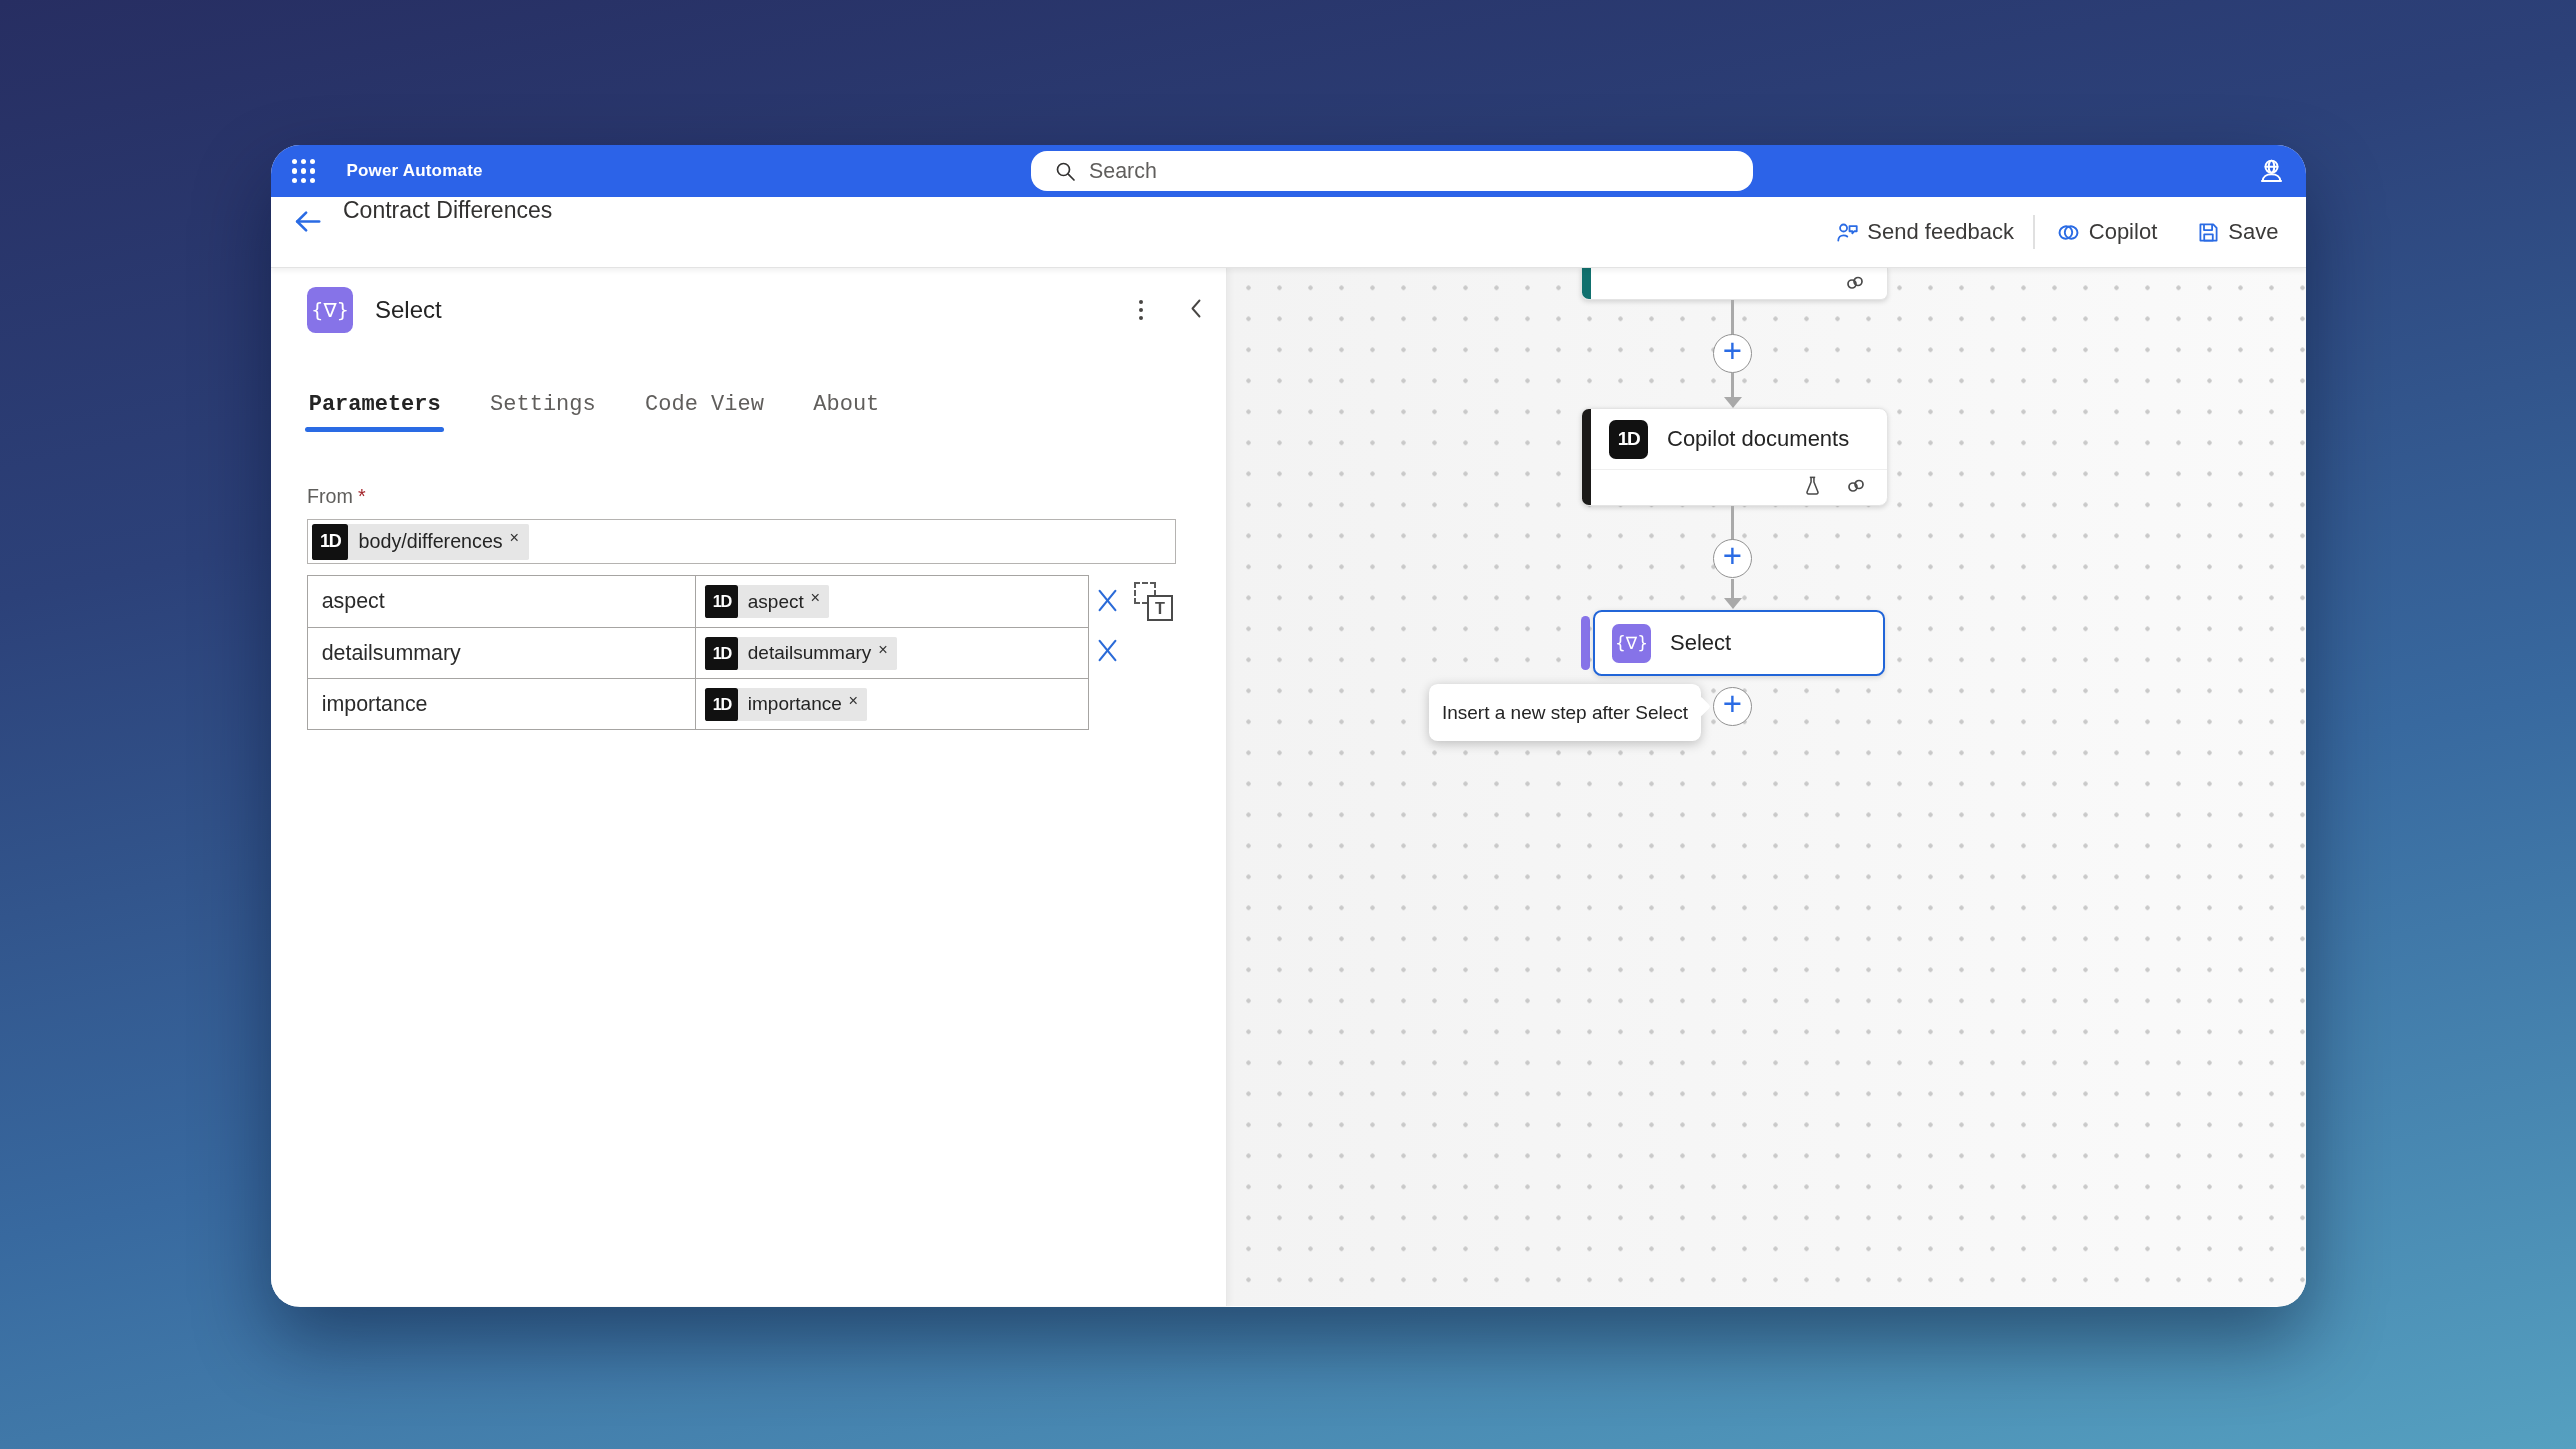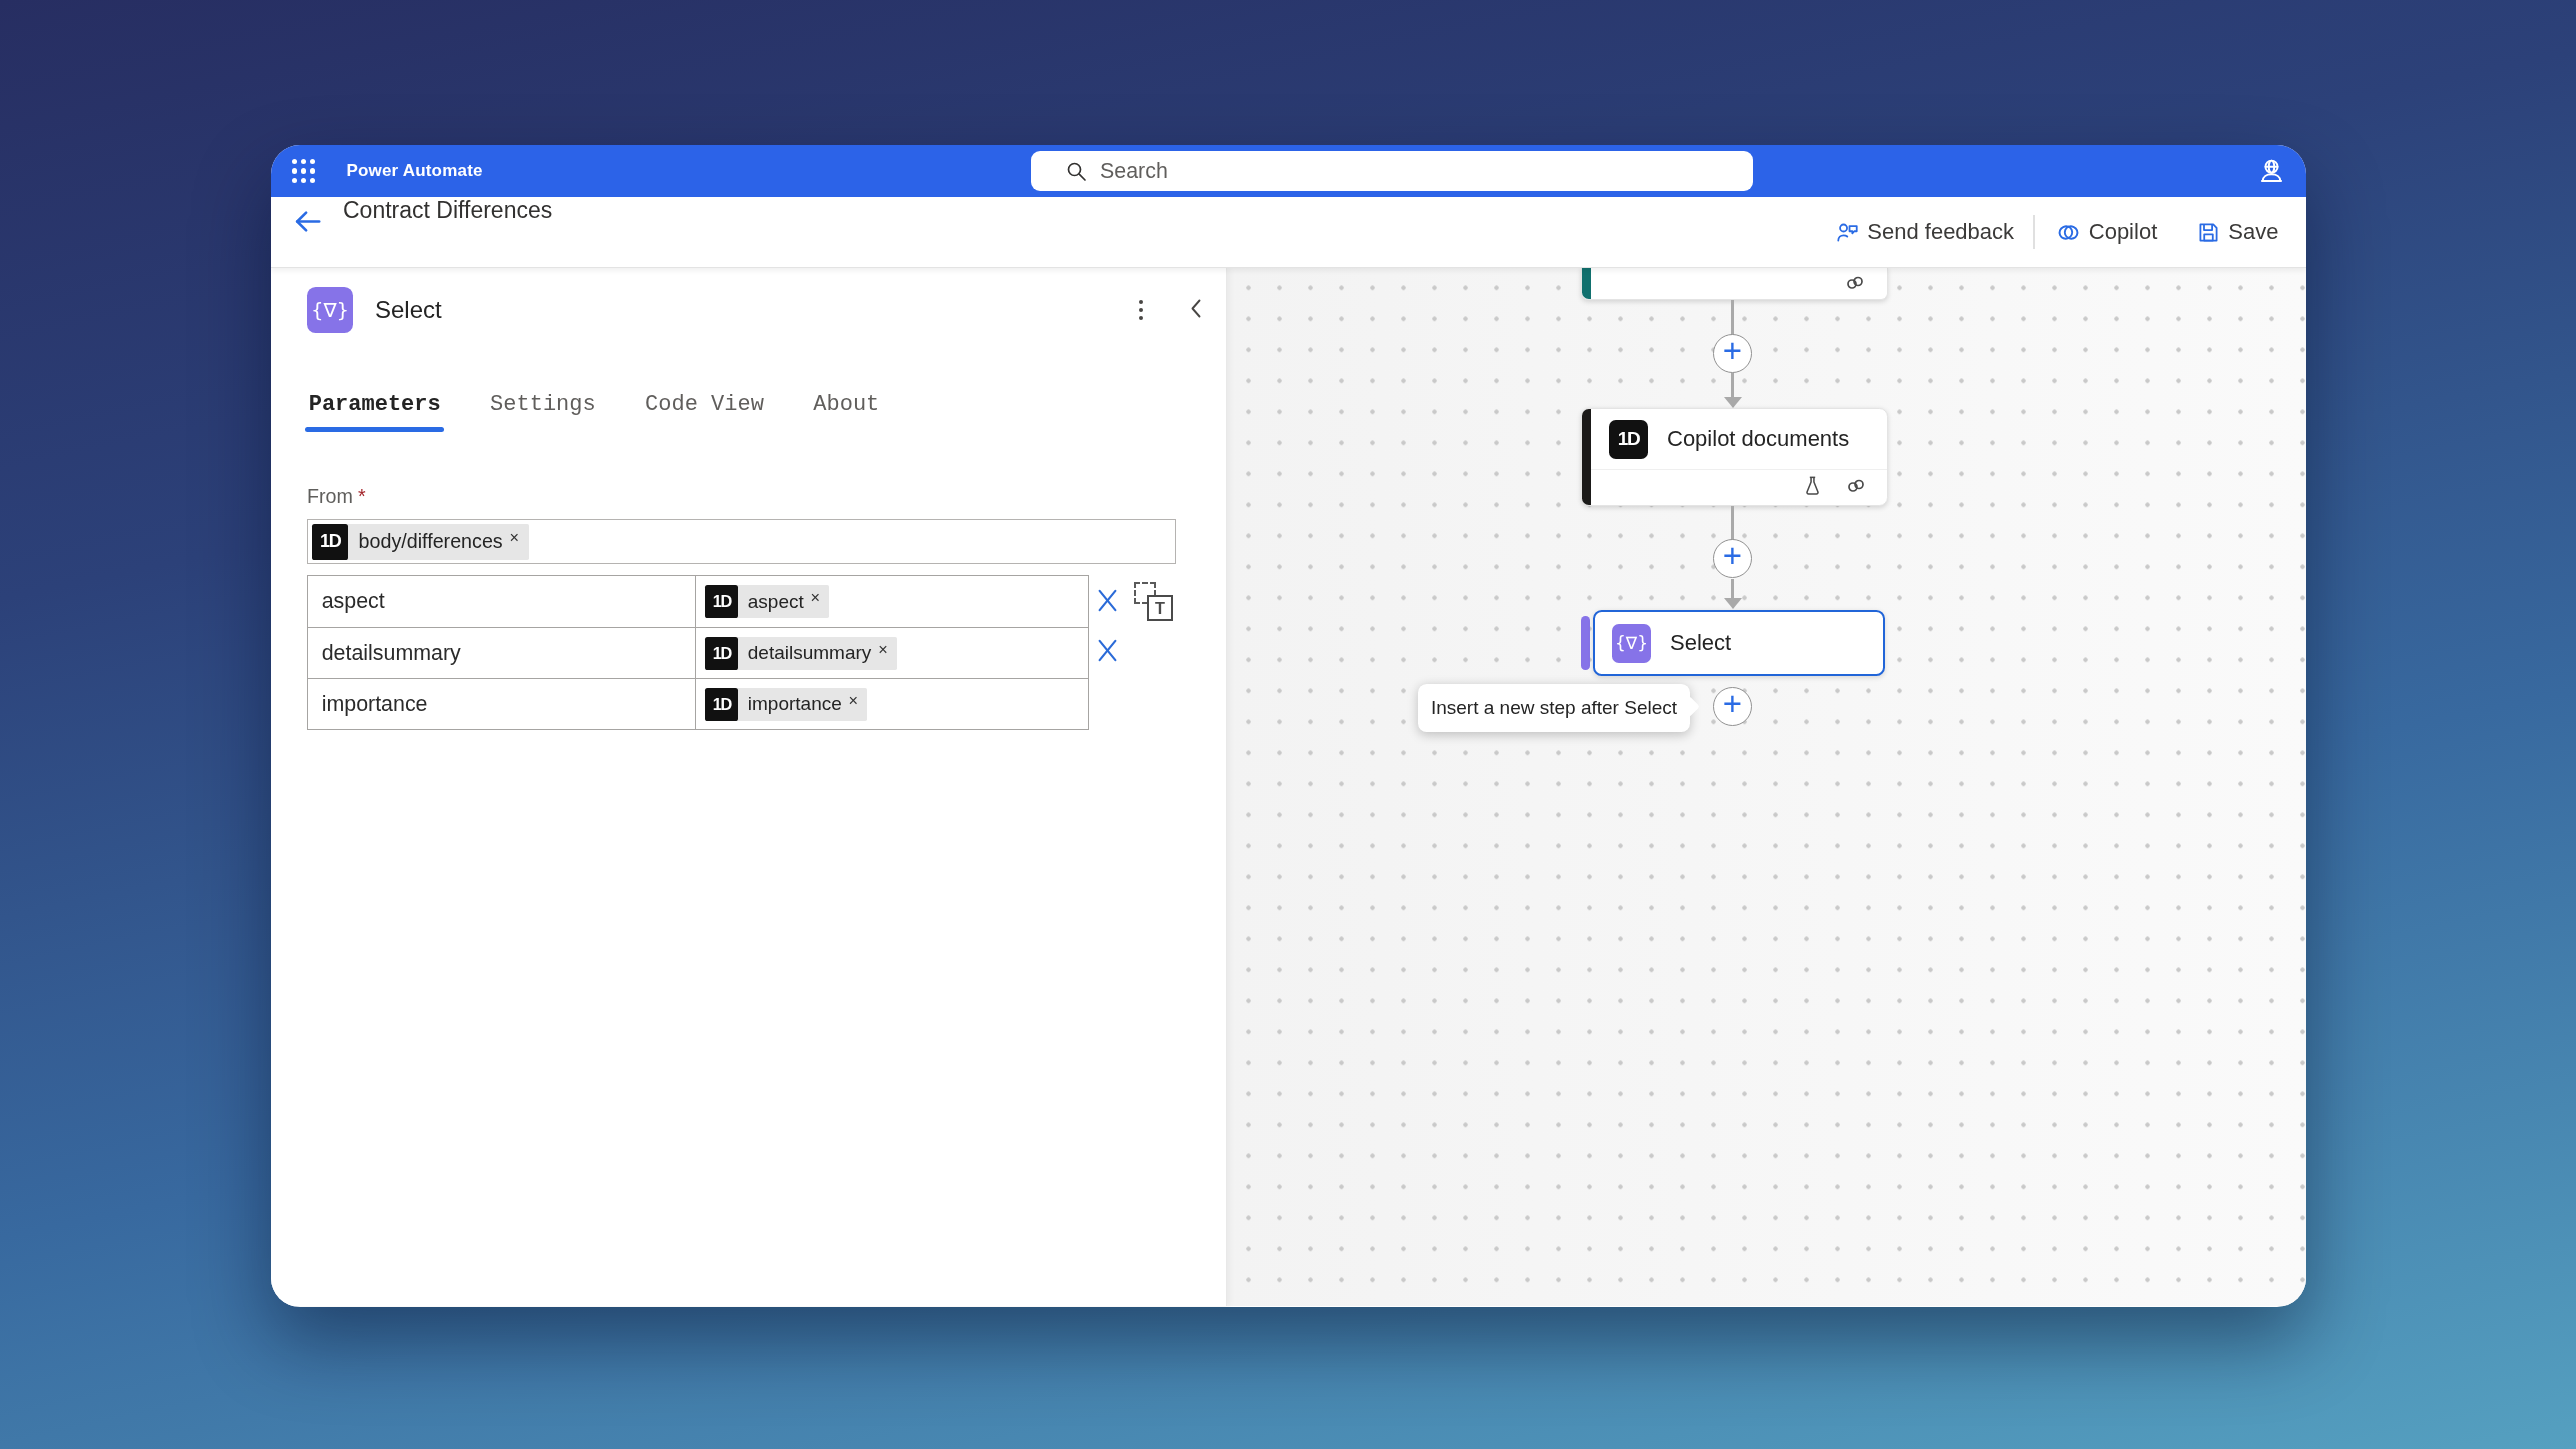--- a/index.html
+++ b/index.html
@@ -13,22 +13,22 @@
     position:absolute; left:271px; top:145px; width:2035px; height:1162px;
     border-radius:29px; overflow:hidden; background:#fff;
     box-shadow:0 34px 77px rgba(0,10,40,.45);
   }
 
   
   .appbar { height:52px; background:#2c63e8; display:flex; align-items:center; padding:0 20.5px; position:relative; }
   .waffle { display:grid; grid-template-columns:repeat(3,5.1px); grid-gap:4.3px; background:none; border:none; cursor:pointer; }
   .waffle i { width:5.1px; height:5.1px; border-radius:50%; background:#fff; }
   .product { margin-left:31px; font-size:17px; font-weight:700; color:#fff; letter-spacing:0.2px; }
-  .searchbox { position:absolute; left:760px; top:6px; width:722px; height:40px; background:#fff; border-radius:9px;
-    display:flex; align-items:center; padding:0 33px; gap:12px; }
+  .searchbox { position:absolute; left:760px; top:6px; width:722px; height:40px; background:#fff; border-radius:16px;
+    display:flex; align-items:center; padding:0 22px; gap:12px; }
   .searchbox svg { flex:0 0 auto; }
   .searchbox input { flex:1; border:none; outline:none; font-size:21.4px; color:#444; background:transparent; font-family:"Liberation Sans", sans-serif; }
   .searchbox input::placeholder { color:#605e5c; }
   .account { position:absolute; right:19px; top:11px; width:31px; height:31px; background:none; border:none; cursor:pointer; }
 
   
   .flowbar { height:71px; background:#fff; display:flex; padding:0 8.6px 0 12px;
     border-bottom:0.9px solid #e3e3e3; box-shadow:0 2.6px 5.1px rgba(0,0,0,.06); position:relative; z-index:6; }
   .backbtn { width:48px; height:48px; background:none; border:none; display:flex; align-items:center; justify-content:center; cursor:pointer; }
   .flow-title { margin-left:12px; font-size:23px; color:#323130; }
@@ -119,21 +119,21 @@
   .arrowhead { position:absolute; left:497px; width:0; height:0;
     border-left:9.4px solid transparent; border-right:9.4px solid transparent; border-top:11px solid #a9a9a9; }
   .a1 { top:129px; } .a2 { top:330px; }
 
   .plusbtn { position:absolute; left:486px; width:39px; height:39px; border-radius:50%;
     background:#fff; border:1.7px solid #919191; color:#2a6be4; font-size:33px; font-weight:300;
     display:flex; align-items:center; justify-content:center; cursor:pointer; font-family:"Liberation Sans", sans-serif; }
   .plusbtn span { position:relative; top:-2.6px; }
   .p1 { top:66px; } .p2 { top:271px; } .p3 { top:419px; }
 
-  .tooltip { position:absolute; left:191px; top:416px; width:272px; height:48px; background:#fff; border-radius:8.6px;
+  .tooltip { position:absolute; left:202px; top:416px; width:272px; height:57px; background:#fff; border-radius:8.6px;
     box-shadow:0 2.6px 10.3px rgba(0,0,0,.22); display:flex; align-items:center; justify-content:center;
     font-size:19px; color:#242424; z-index:3; }
   .tooltip::after { content:""; position:absolute; right:-6.8px; top:15.4px; width:14.6px; height:14.6px; background:#fff;
     transform:rotate(45deg); border-radius:2.6px; }
 </style>
 </head>
 <body>
 
 <div class="stage">
   <div class="window">

